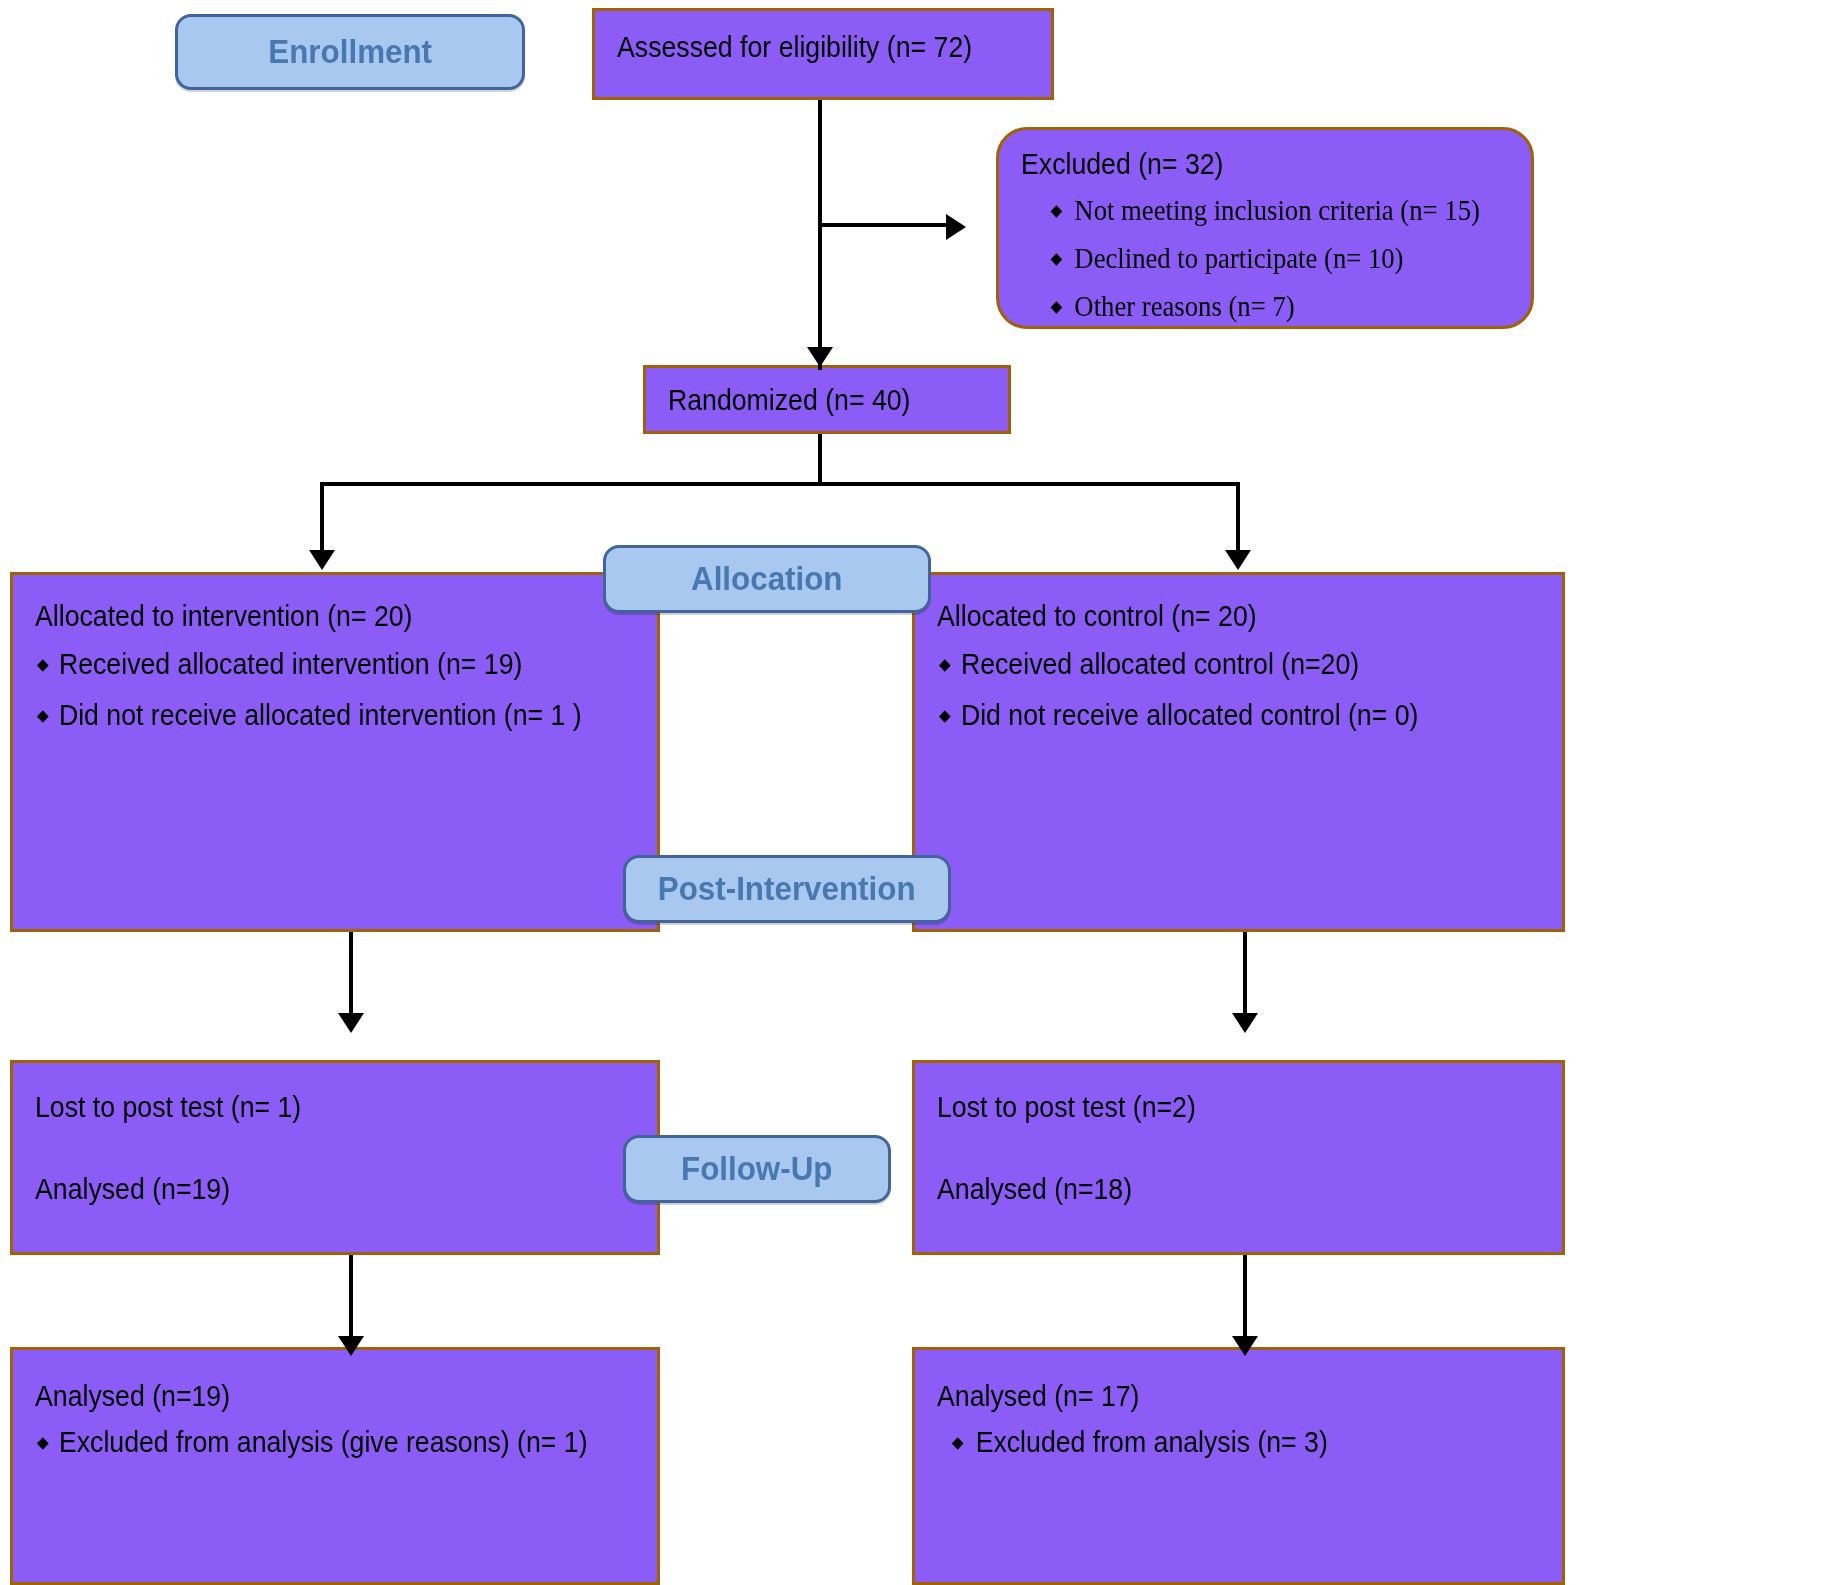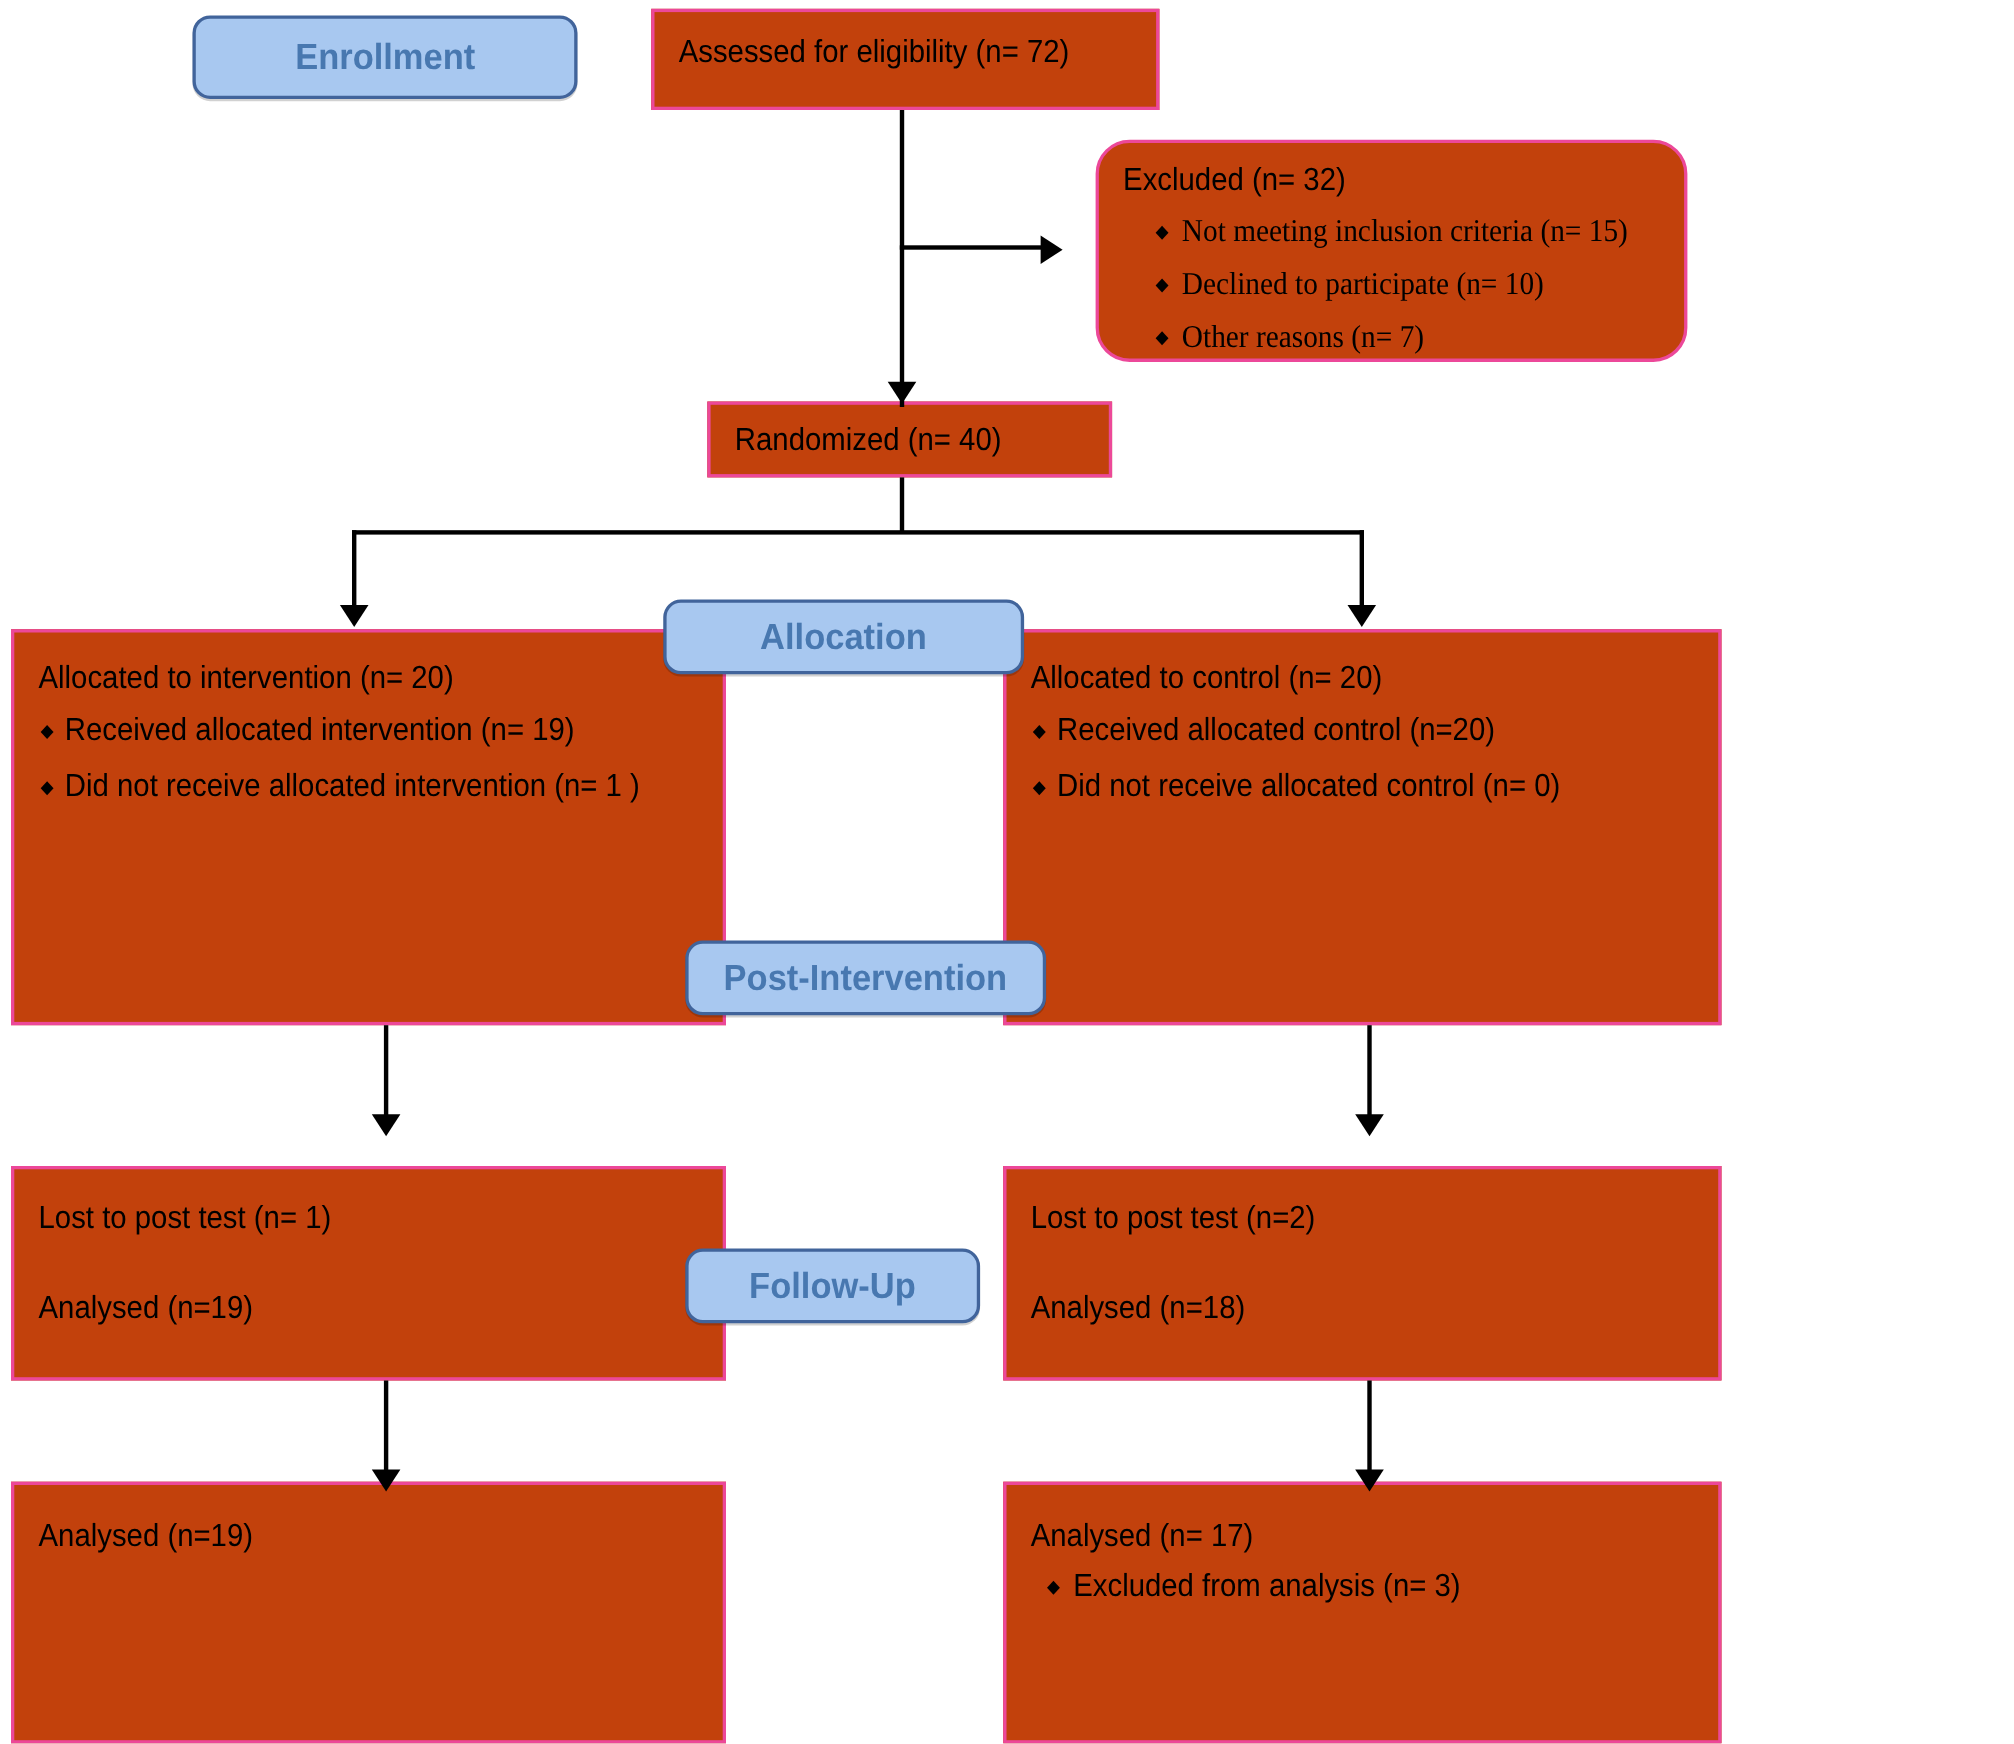--- a/index.html
+++ b/index.html
@@ -1,21 +1,21 @@
 <!DOCTYPE html>
 <html><head>
 <meta charset="utf-8">
 <style>
   html,body{margin:0;padding:0;background:#ffffff;}
   body{width:1831px;height:1585px;position:relative;
        font-family:"Liberation Sans","DejaVu Sans",sans-serif;
        color:#000;overflow:hidden;}
   #canvas{position:absolute;left:0;top:0;width:1831px;height:1585px;}
 
-  .box{position:absolute;background:#c2410c;border:3px solid #ec4899;box-sizing:border-box;}
+  .box{position:absolute;background:#8b5cf6;border:3px solid #a16207;box-sizing:border-box;}
   .box .txt{position:absolute;left:22px;right:8px;
             font-size:29px;line-height:1.0;color:#000;
             transform:scaleX(0.92);transform-origin:left center;white-space:nowrap;}
   .bullets{position:absolute;left:22px;right:6px;}
   .bullet{position:relative;font-size:29px;line-height:1.0;
           padding-left:26px;white-space:nowrap;color:#000;
           transform:scaleX(0.92);transform-origin:left center;}
   .bullet .dia{position:absolute;left:4px;top:50%;width:9px;height:9px;
                margin-top:-4px;background:#000;transform:rotate(45deg);}
   .bullet.ind{padding-left:58px;}
@@ -141,20 +141,26 @@
     <div class="txt" style="top:112px;">Analysed (n=19)</div>
   </div>
 
   <div class="box" style="left:912px;top:1060px;width:653px;height:195px;">
     <div class="txt" style="top:30px;">Lost to post test (n=2)</div>
     <div class="txt" style="top:112px;">Analysed (n=18)</div>
   </div>
 
   <div class="box" style="left:10px;top:1347px;width:650px;height:238px;">
     <div class="txt" style="top:32px;">Analysed (n=19)</div>
+    <div class="bullets" style="top:78px;">
+      <div class="bullet">
+        <span class="dia"></span>
+        <span>Excluded from analysis (give reasons) (n= 1)</span>
+      </div>
+    </div>
   </div>
 
   <div class="box" style="left:912px;top:1347px;width:653px;height:238px;">
     <div class="txt" style="top:32px;">Analysed (n= 17)</div>
     <div class="bullets" style="top:78px;">
       <div class="bullet ind" style="padding-left:42px;">
         <span class="dia" style="left:18px;"></span>
         <span>Excluded from analysis (n= 3)</span>
       </div>
     </div>

